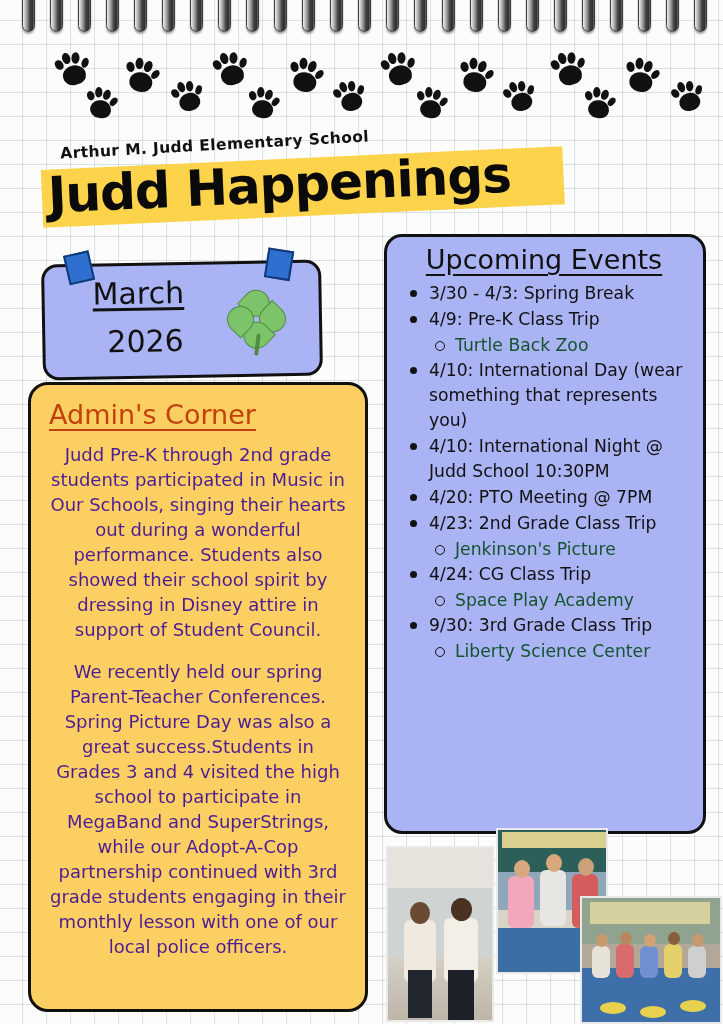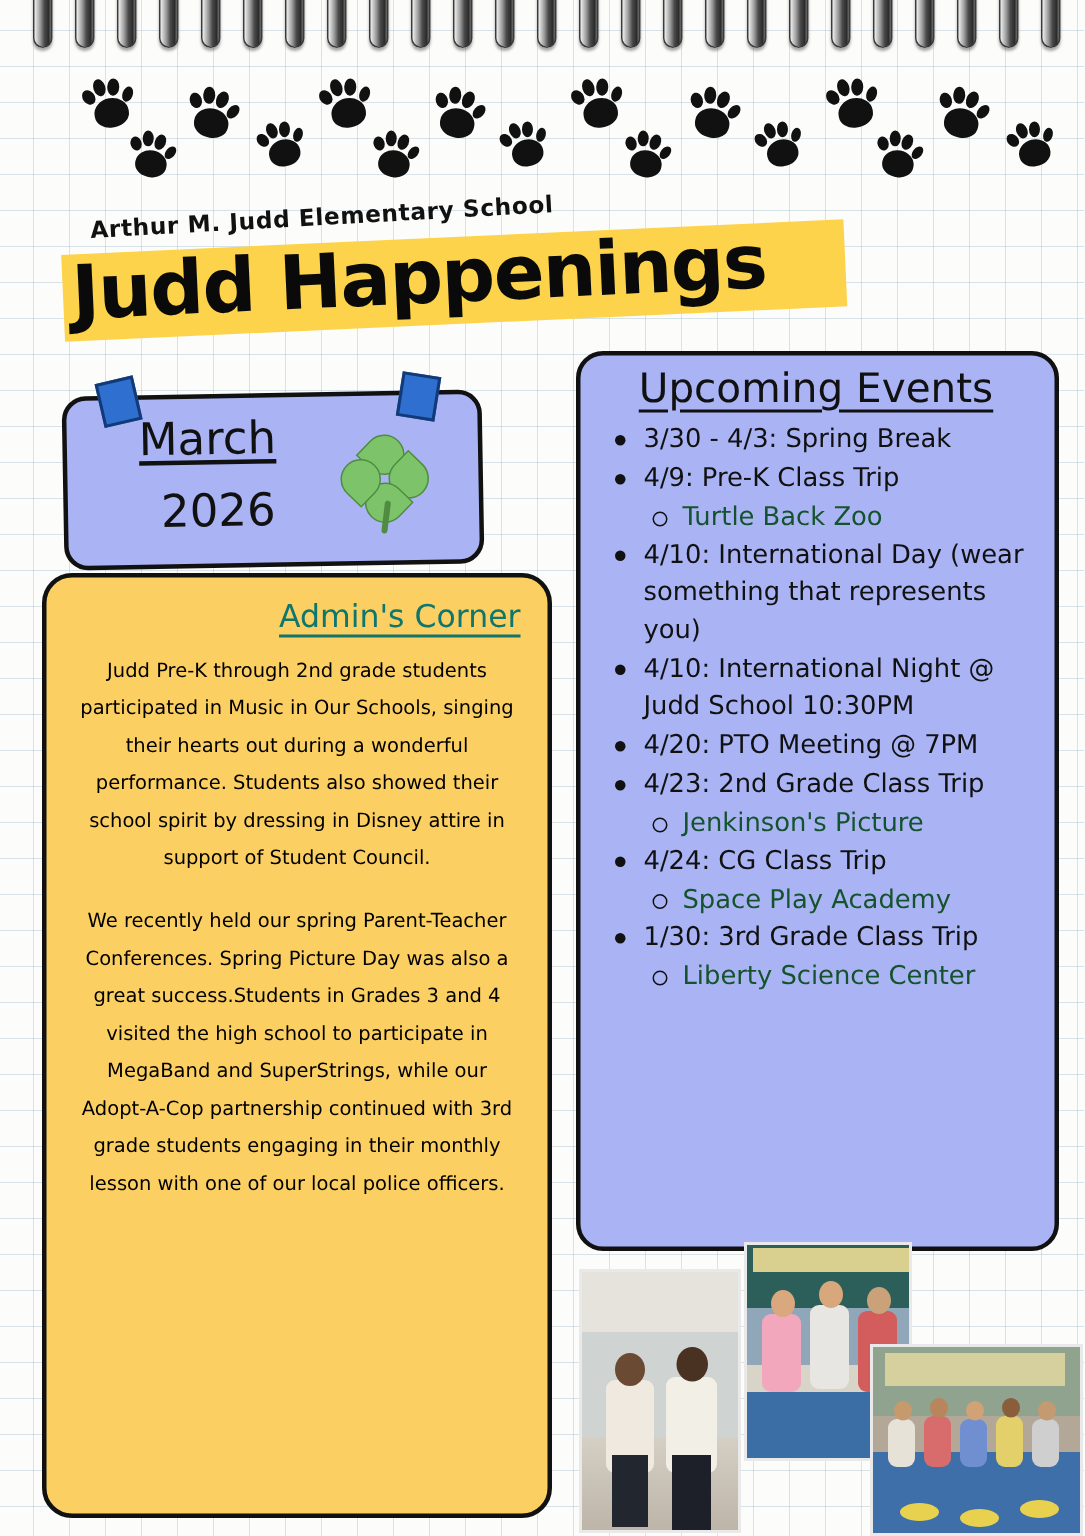--- a/index.html
+++ b/index.html
@@ -152,33 +152,33 @@
   #admin {
     position: absolute;
     left: 28px; top: 382px;
     width: 340px; height: 630px;
     background: #fbcf62;
     border: 3px solid #111;
     border-radius: 20px;
     padding: 12px 18px 10px 18px;
   }
   #admin-title {
-    text-align: right;
-    font-size: 21px;
-    color: #0f766e;
+    text-align: left;
+    font-size: 27px;
+    color: #c2410c;
     text-decoration: underline;
     text-underline-offset: 5px;
     margin: 2px 0 12px 0;
     font-family: "DejaVu Sans", sans-serif;
   }
   .admin-p {
     text-align: center;
-    font-size: 13px;
+    font-size: 18px;
     line-height: 25px;
-    color: #000000;
+    color: #4c1d95;
     margin: 0 0 17px 0;
     font-family: "DejaVu Sans", sans-serif;
   }
 
   
   #events {
     position: absolute;
     left: 384px; top: 234px;
     width: 322px; height: 600px;
     background: #aab4f5;
@@ -430,21 +430,21 @@
       <li>4/10: International Night @ Judd School 10:30PM</li>
       <li>4/20: PTO Meeting @ 7PM</li>
       <li>4/23: 2nd Grade Class Trip</li>
       <ul class="sub">
         <li>Jenkinson's Picture</li>
       </ul>
       <li>4/24: CG Class Trip</li>
       <ul class="sub">
         <li>Space Play Academy</li>
       </ul>
-      <li>1/30: 3rd Grade Class Trip</li>
+      <li>9/30: 3rd Grade Class Trip</li>
       <ul class="sub">
         <li>Liberty Science Center</li>
       </ul>
     </ul>
 </div>
 
 <div class="photo" id="photo1">
   <div class="ph-floor" style="height:70px;background:linear-gradient(#d8d2c8,#bdb5a8);"></div>
   <div style="position:absolute;left:0;top:0;right:0;height:40px;background:#e6e3dc;"></div>
   <div style="position:absolute;left:0;top:40px;right:0;height:70px;background:#cfd4d2;"></div>

